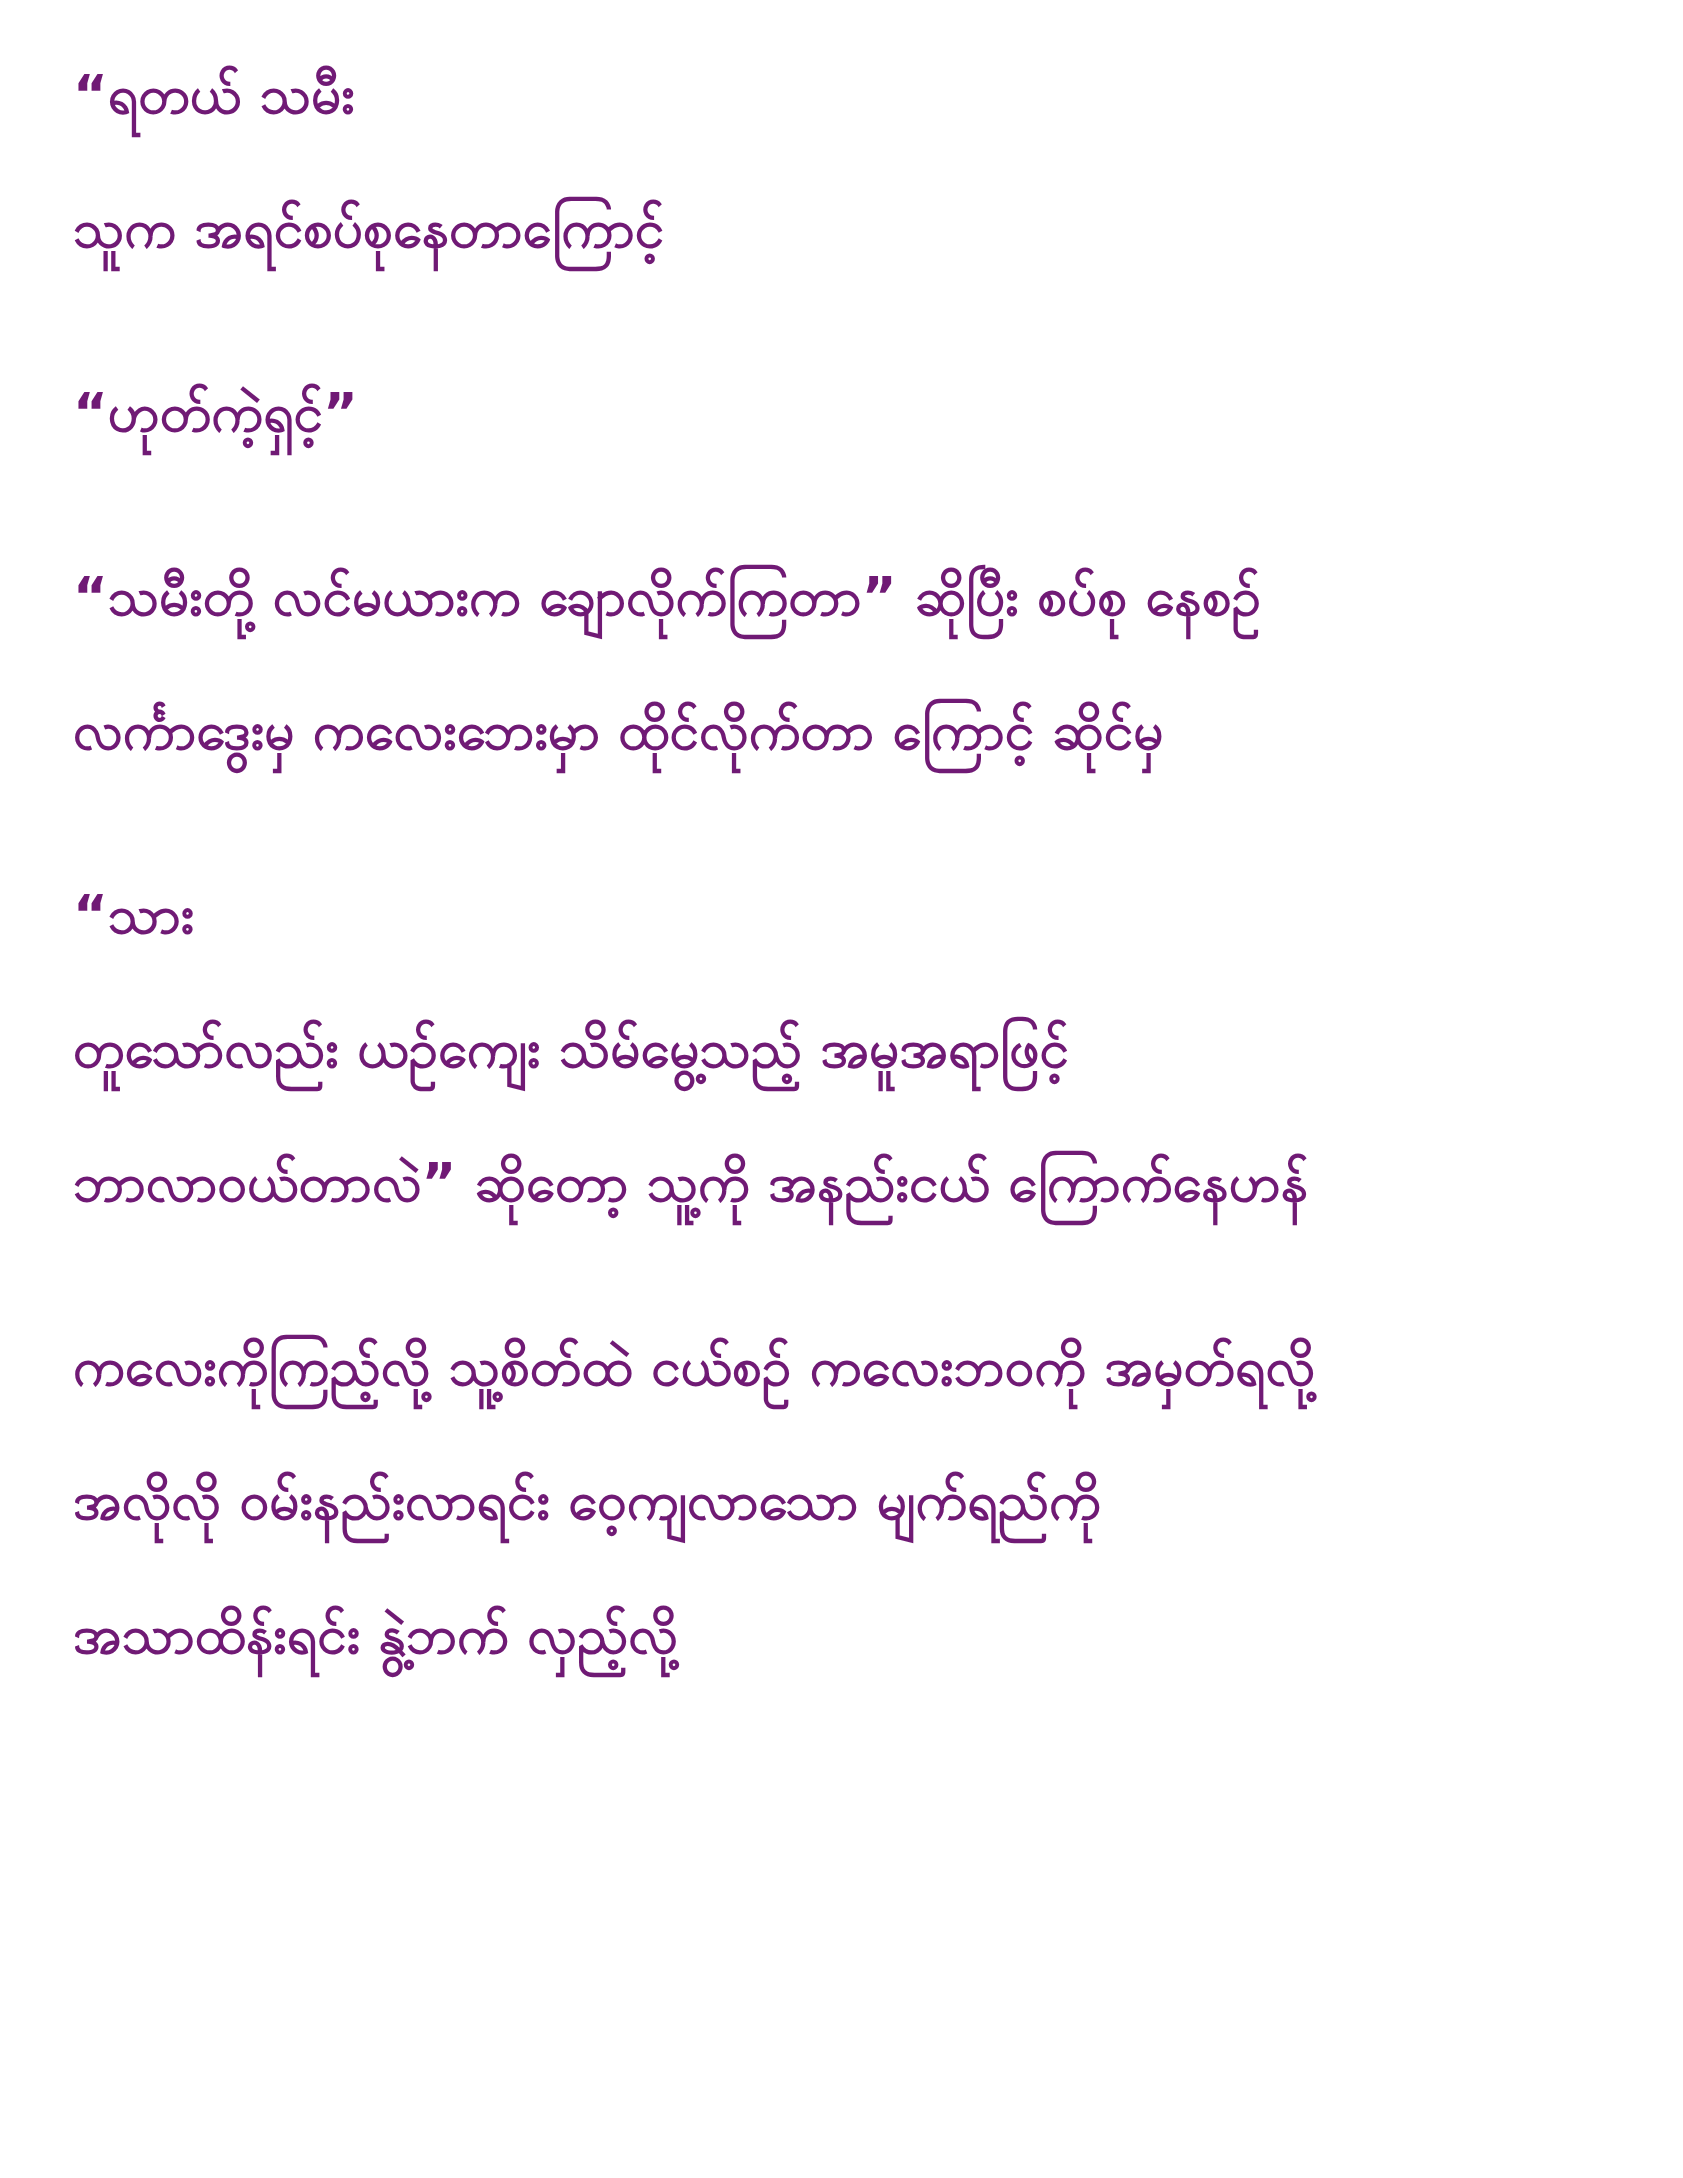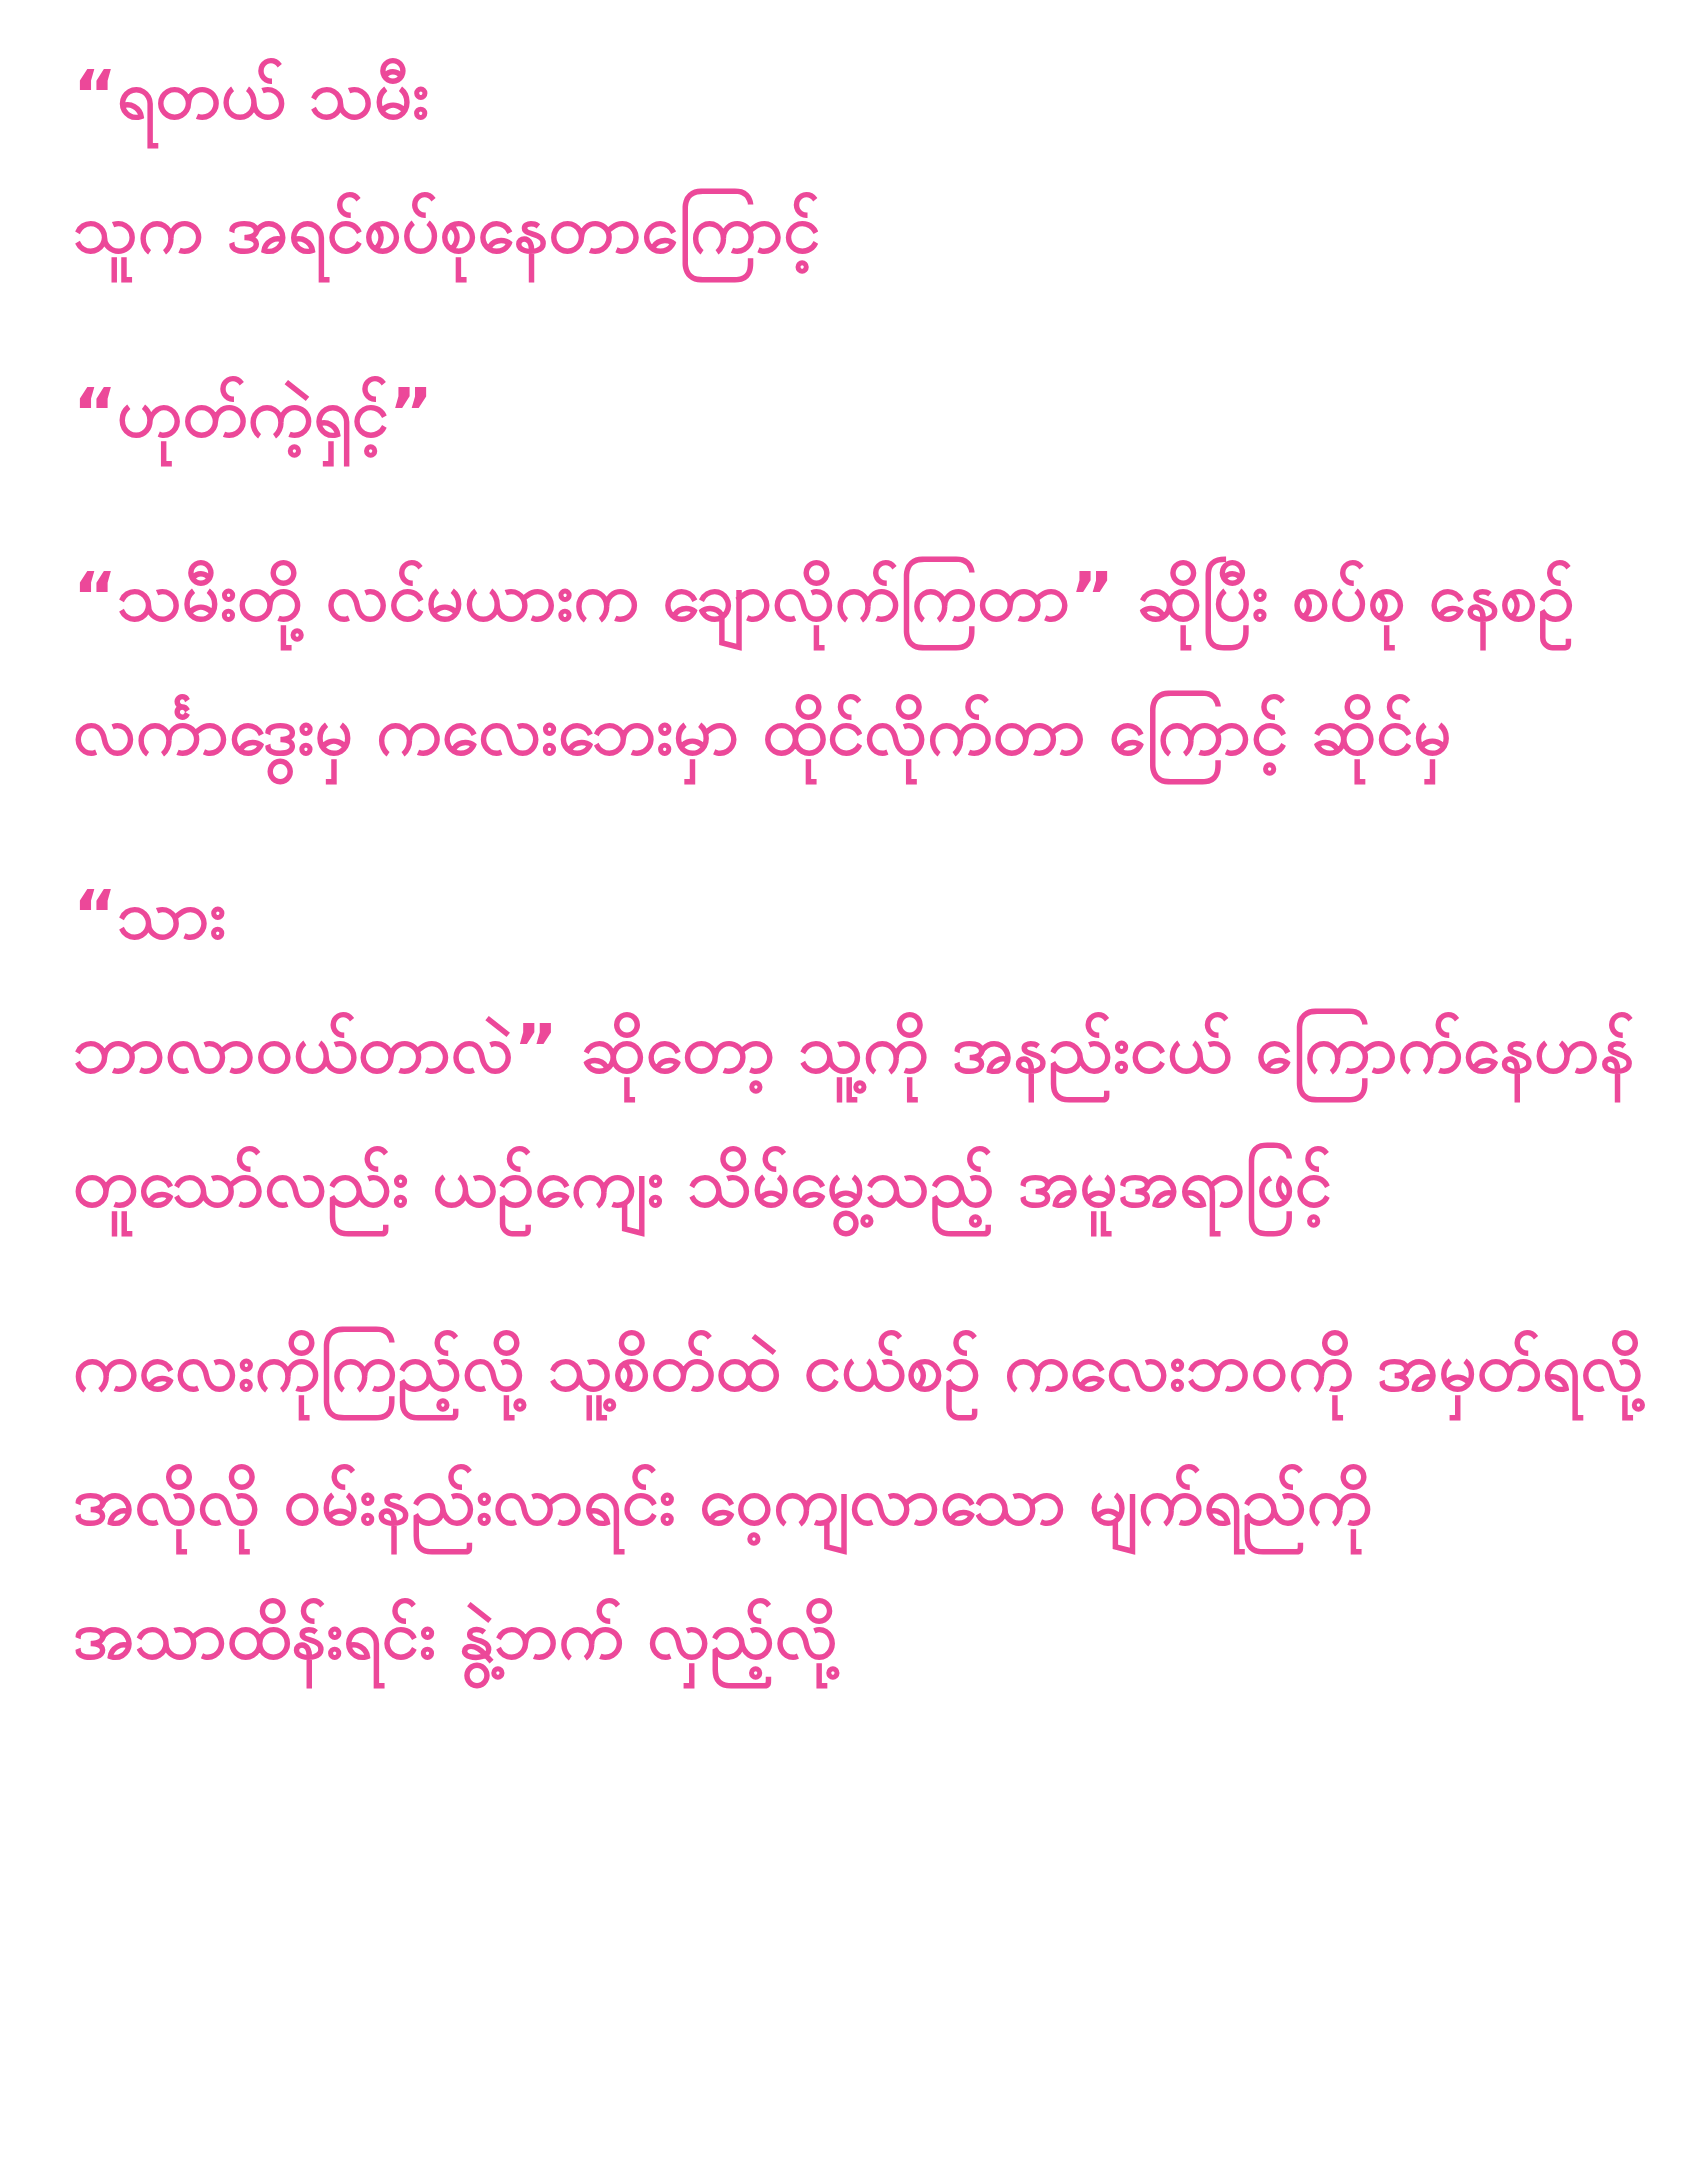--- a/index.html
+++ b/index.html
@@ -19,26 +19,26 @@
     width: 1683px;
     height: 2178px;
     padding: 28px 30px 0 73px;
     background: #ffffff;
   }
   .para {
     margin: 0 0 50px 0;
     padding: 0;
   }
   .line {
-    font-size: 67px;
+    font-size: 53px;
     line-height: 134px;
     font-weight: 700;
     letter-spacing: 0px;
     white-space: nowrap;
-    color: #ec4899;
+    color: #701a75;
   }
 </style>
 </head>
 <body>
 
 <div class="page">
 
   <div class="para">
     <div class="line">“ရတယ် သမီး</div>
     <div class="line">သူက အရင်စပ်စုနေတာကြောင့်</div>
@@ -48,22 +48,22 @@
     <div class="line">“ဟုတ်ကဲ့ရှင့်”</div>
   </div>
 
   <div class="para">
     <div class="line">“သမီးတို့ လင်မယားက ချောလိုက်ကြတာ” ဆိုပြီး စပ်စု နေစဉ်</div>
     <div class="line">လင်္ကာဒွေးမှ ကလေးဘေးမှာ ထိုင်လိုက်တာ ကြောင့် ဆိုင်မှ</div>
   </div>
 
   <div class="para">
     <div class="line">“သား</div>
+    <div class="line">တူသော်လည်း ယဉ်ကျေး သိမ်မွေ့သည့် အမူအရာဖြင့်</div>
     <div class="line">ဘာလာဝယ်တာလဲ” ဆိုတော့ သူ့ကို အနည်းငယ် ကြောက်နေဟန်</div>
-    <div class="line">တူသော်လည်း ယဉ်ကျေး သိမ်မွေ့သည့် အမူအရာဖြင့်</div>
   </div>
 
   <div class="para">
     <div class="line">ကလေးကိုကြည့်လို့ သူ့စိတ်ထဲ ငယ်စဉ် ကလေးဘဝကို အမှတ်ရလို့</div>
     <div class="line">အလိုလို ဝမ်းနည်းလာရင်း ဝေ့ကျလာသော မျက်ရည်ကို</div>
     <div class="line">အသာထိန်းရင်း နွဲ့ဘက် လှည့်လို့</div>
   </div>
 
 </div>
 

